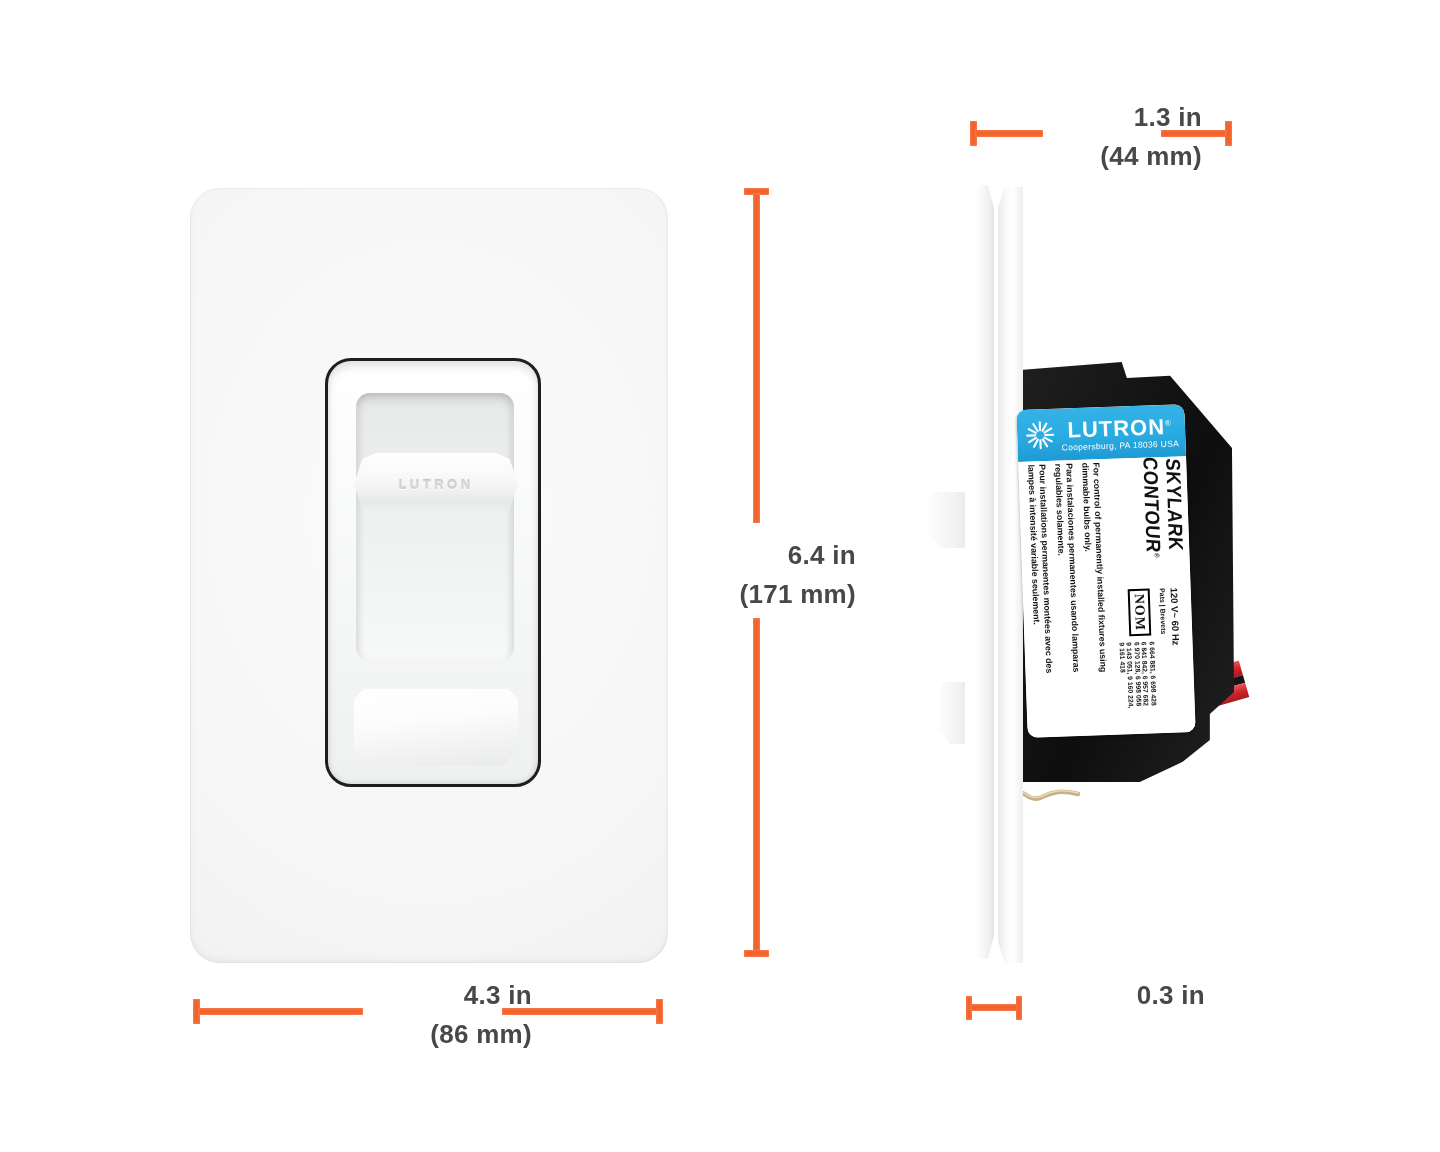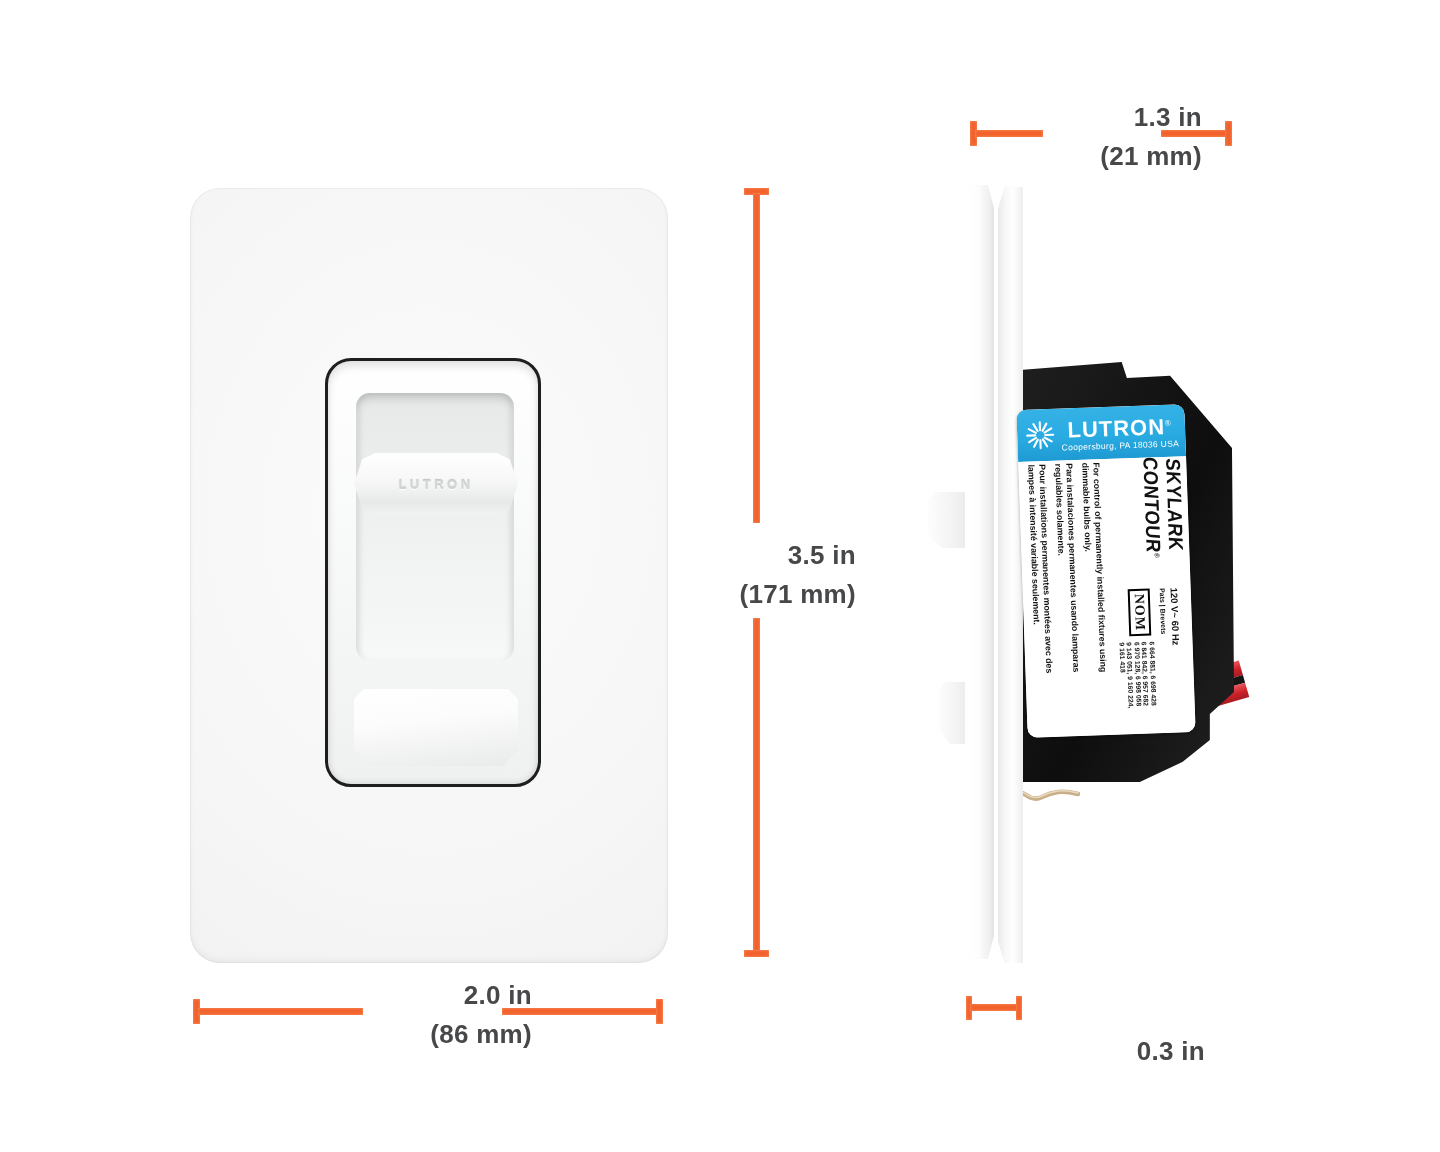--- a/index.html
+++ b/index.html
@@ -167,51 +167,51 @@
             <div>lampes à intensité variable seulement.</div>
         </div>
       </div>
     </div>
   </div>
 
   <div>
     <div class="abs odim" style="left:744px;top:188px;width:25px;height:7px;"></div>
     <div class="abs odim" style="left:753px;top:193px;width:7px;height:330px;"></div>
     <div class="abs dim-label" style="left:656px;top:536px;">
-      <div>3.5 in</div>
+      <div>6.4 in</div>
       <div>(171 mm)</div>
     </div>
     <div class="abs odim" style="left:753px;top:618px;width:7px;height:333px;"></div>
     <div class="abs odim" style="left:744px;top:950px;width:25px;height:7px;"></div>
   </div>
 
   <div>
     <div class="abs odim" style="left:193px;top:999px;width:7px;height:25px;"></div>
     <div class="abs odim" style="left:198px;top:1008px;width:165px;height:7px;"></div>
     <div class="abs dim-label" style="left:332px;top:976px;">
-      <div>2.0 in</div>
+      <div>4.3 in</div>
       <div>(86 mm)</div>
     </div>
     <div class="abs odim" style="left:502px;top:1008px;width:156px;height:7px;"></div>
     <div class="abs odim" style="left:656px;top:999px;width:7px;height:25px;"></div>
   </div>
 
   <div>
     <div class="abs odim" style="left:970px;top:121px;width:7px;height:25px;"></div>
     <div class="abs odim" style="left:975px;top:130px;width:68px;height:7px;"></div>
     <div class="abs dim-label" style="left:1002px;top:98px;">
       <div>1.3 in</div>
-      <div>(21 mm)</div>
+      <div>(44 mm)</div>
     </div>
     <div class="abs odim" style="left:1161px;top:130px;width:66px;height:7px;"></div>
     <div class="abs odim" style="left:1225px;top:121px;width:7px;height:25px;"></div>
   </div>
 
   <div>
     <div class="abs odim" style="left:966px;top:996px;width:6px;height:24px;"></div>
     <div class="abs odim" style="left:970px;top:1004px;width:48px;height:7px;"></div>
     <div class="abs odim" style="left:1016px;top:996px;width:6px;height:24px;"></div>
-    <div class="abs dim-label" style="left:1005px;top:1032px;">
+    <div class="abs dim-label" style="left:1005px;top:976px;">
       <div>0.3 in</div>
     </div>
   </div>
 
 </div>
 
 </body></html>

